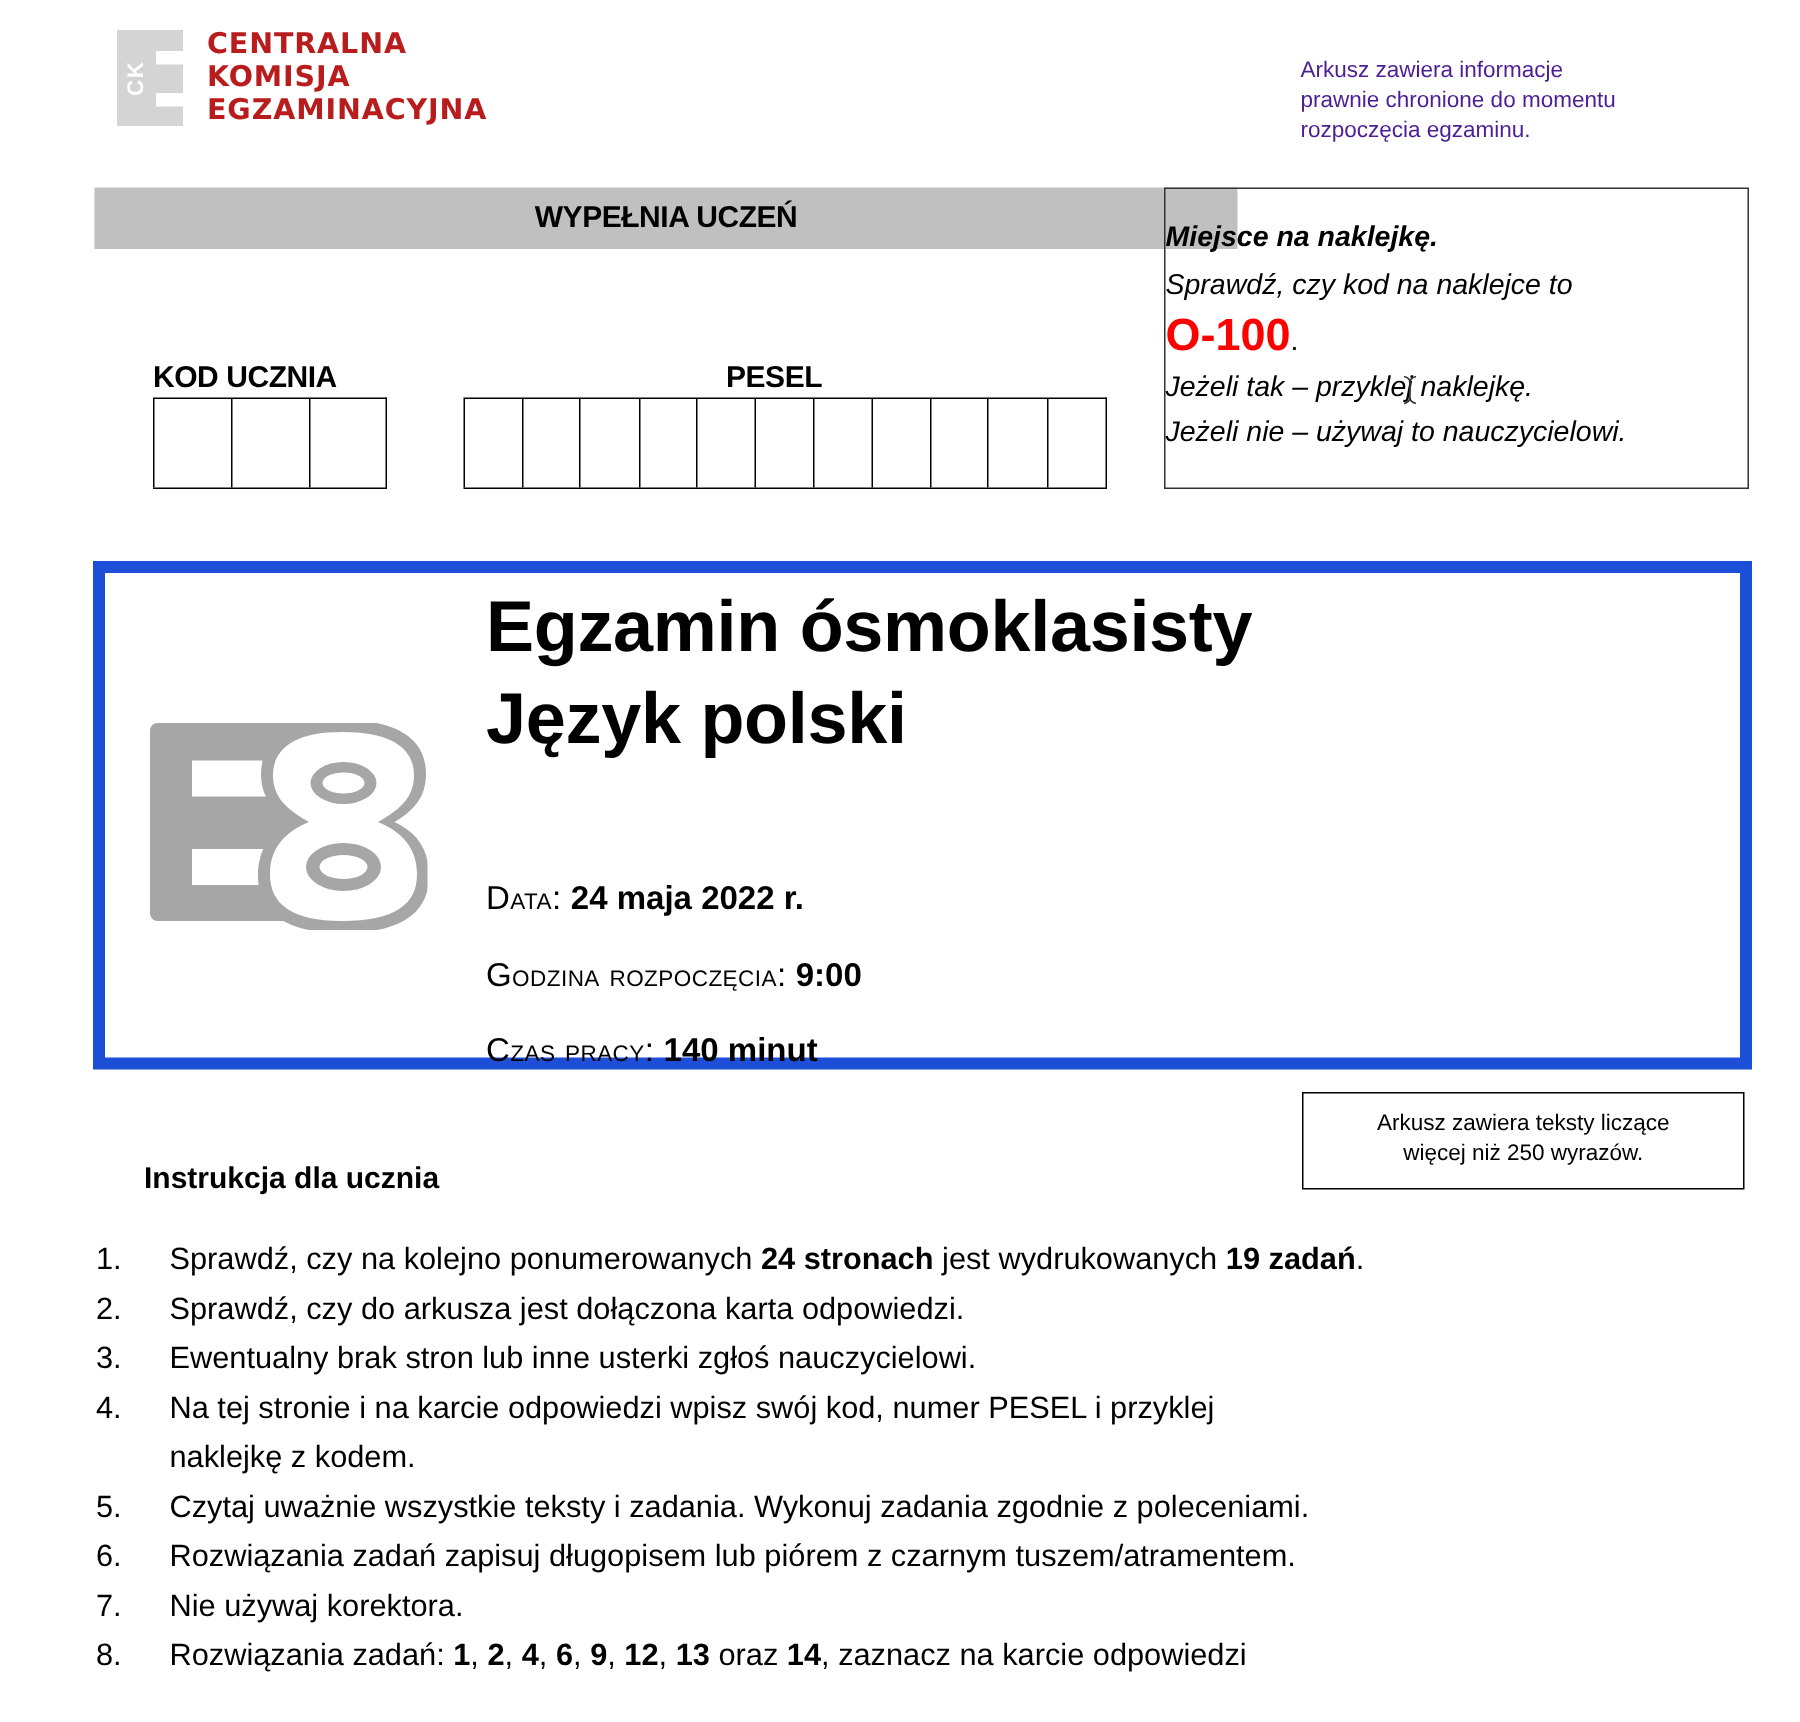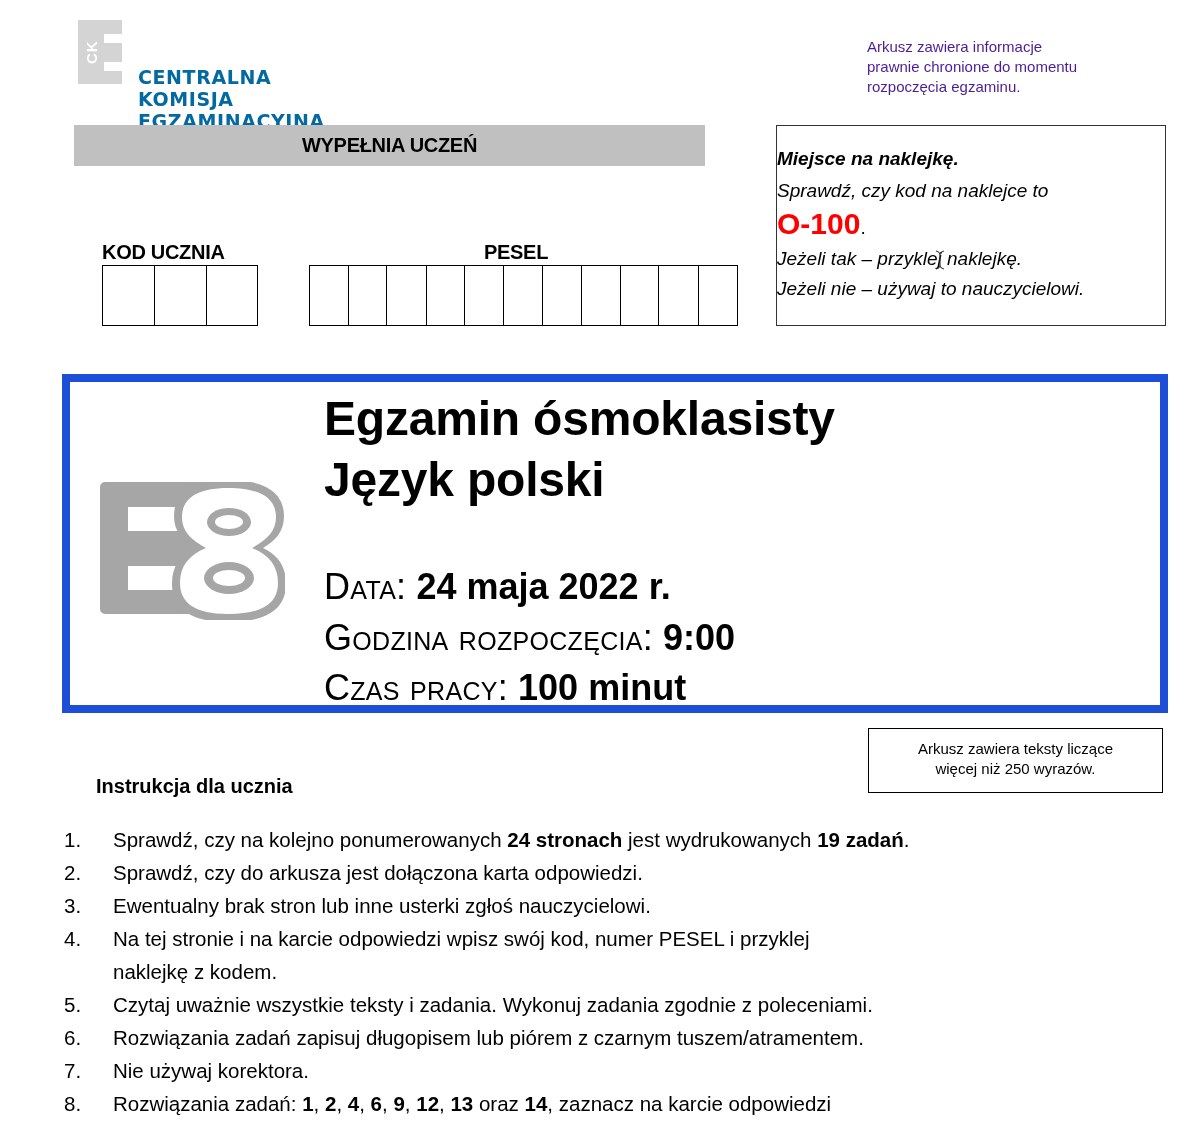--- a/index.html
+++ b/index.html
@@ -6,47 +6,47 @@
     html, body { width: 1200px; height: 1148px; background: #ffffff; overflow: hidden; }
     body { position: relative; font-family: "Liberation Sans", sans-serif; color: #000; }
 
     
     .logo { position: absolute; left: 78px; top: 18px; display: flex; align-items: flex-start; }
     .logo-mark { width: 44px; height: 64px; background: #d4d4d4; position: relative; margin-top: 2px; }
     .logo-mark .ck { position: absolute; left: 2px; top: 12px; width: 22px; height: 40px; color: #ffffff;
       font-weight: bold; font-size: 15px; writing-mode: vertical-rl; transform: rotate(180deg);
       display: flex; align-items: center; justify-content: center; letter-spacing: 1px; }
     .logo-mark .e-bar { position: absolute; left: 26px; width: 18px; height: 9px; background: #ffffff; }
-    .logo-text { margin-left: 16px; font-family: "DejaVu Sans", sans-serif; font-weight: bold; font-size: 19px; line-height: 22px; letter-spacing: 0.6px; color: #0369a1; margin-top: 48px; }
+    .logo-text { margin-left: 16px; font-family: "DejaVu Sans", sans-serif; font-weight: bold; font-size: 19px; line-height: 22px; letter-spacing: 0.6px; color: #b91c1c; }
 
     .protected-note { position: absolute; left: 867px; top: 37px; font-size: 15px; line-height: 20px; color: #4c1d95; }
 
     
-    .fill-band { position: absolute; left: 63px; top: 125px; width: 631px; height: 41px; background: #c0c0c0;
-      display: flex; align-items: center; justify-content: center; font-weight: bold; font-size: 20px; letter-spacing: -0.3px; margin-left: 11px; }
+    .fill-band { position: absolute; left: 63px; top: 125px; width: 762px; height: 41px; background: #c0c0c0;
+      display: flex; align-items: center; justify-content: center; font-weight: bold; font-size: 20px; letter-spacing: -0.3px; }
 
     .field-label { position: absolute; top: 241px; font-weight: bold; font-size: 20px; letter-spacing: -0.3px; }
     .grid { position: absolute; top: 265px; height: 61px; display: flex; border: 1px solid #000; border-left: none; }
     .grid .cell { height: 100%; border-left: 1px solid #000; }
 
     
     .sticker { position: absolute; left: 776px; top: 125px; width: 390px; height: 201px; border: 1px solid #333;
       text-align: left; font-style: italic; font-size: 19px; line-height: 32px; padding-top: 17px; }
     .sticker .title { font-weight: bold; }
     .sticker .code { font-style: normal; font-weight: bold; font-size: 30px; color: #ff0000; line-height: 34px; }
     .sticker .code-dot { font-style: normal; color: #000; font-size: 19px; font-weight: normal; }
     .sticker .l4 { line-height: 30px; }
 
     .ibeam { position: absolute; left: 935px; top: 250px; width: 10px; height: 20px; }
 
     
     .title-box { position: absolute; left: 62px; top: 374px; width: 1106px; height: 339px; border: 8px solid #1d4ed8; }
     .e8 { position: absolute; left: 30px; top: 100px; width: 185px; height: 138px; }
     .exam-title { position: absolute; left: 254px; top: 6px; font-weight: bold; font-size: 48px; line-height: 61px; letter-spacing: -0.2px; }
-    .meta { position: absolute; left: 254px; font-size: 36px; }
+    .meta { position: absolute; left: 254px; font-size: 22px; margin-top: 20px; }
     .meta .lbl { font-variant: small-caps; letter-spacing: 0.3px; }
     .meta .val { font-weight: bold; }
 
     
     .info-box { position: absolute; left: 868px; top: 728px; width: 295px; height: 65px; border: 1px solid #000;
       text-align: center; font-size: 15px; line-height: 20px; padding-top: 10px; }
 
     .instr-title { position: absolute; left: 96px; top: 775px; font-weight: bold; font-size: 20px; text-align: center; }
     .instr-list { position: absolute; left: 64px; top: 823px; width: 1100px; font-size: 20.5px; }
     .instr-item { display: flex; line-height: 33px; }
@@ -134,21 +134,21 @@
   <div class="meta" style="top:184px">
     <span class="lbl">Data:</span>
     <span class="val">24 maja 2022 r.</span>
   </div>
   <div class="meta" style="top:235px">
     <span class="lbl">Godzina rozpoczęcia:</span>
     <span class="val">9:00</span>
   </div>
   <div class="meta" style="top:285px">
     <span class="lbl">Czas pracy:</span>
-    <span class="val">100 minut</span>
+    <span class="val">140 minut</span>
   </div>
 </div>
 
 <div class="info-box">
   <div>Arkusz zawiera teksty liczące</div>
   <div>więcej niż 250 wyrazów.</div>
 </div>
 
 <div class="instr-title">Instrukcja dla ucznia</div>
 <div class="instr-list" id="instr-list">

